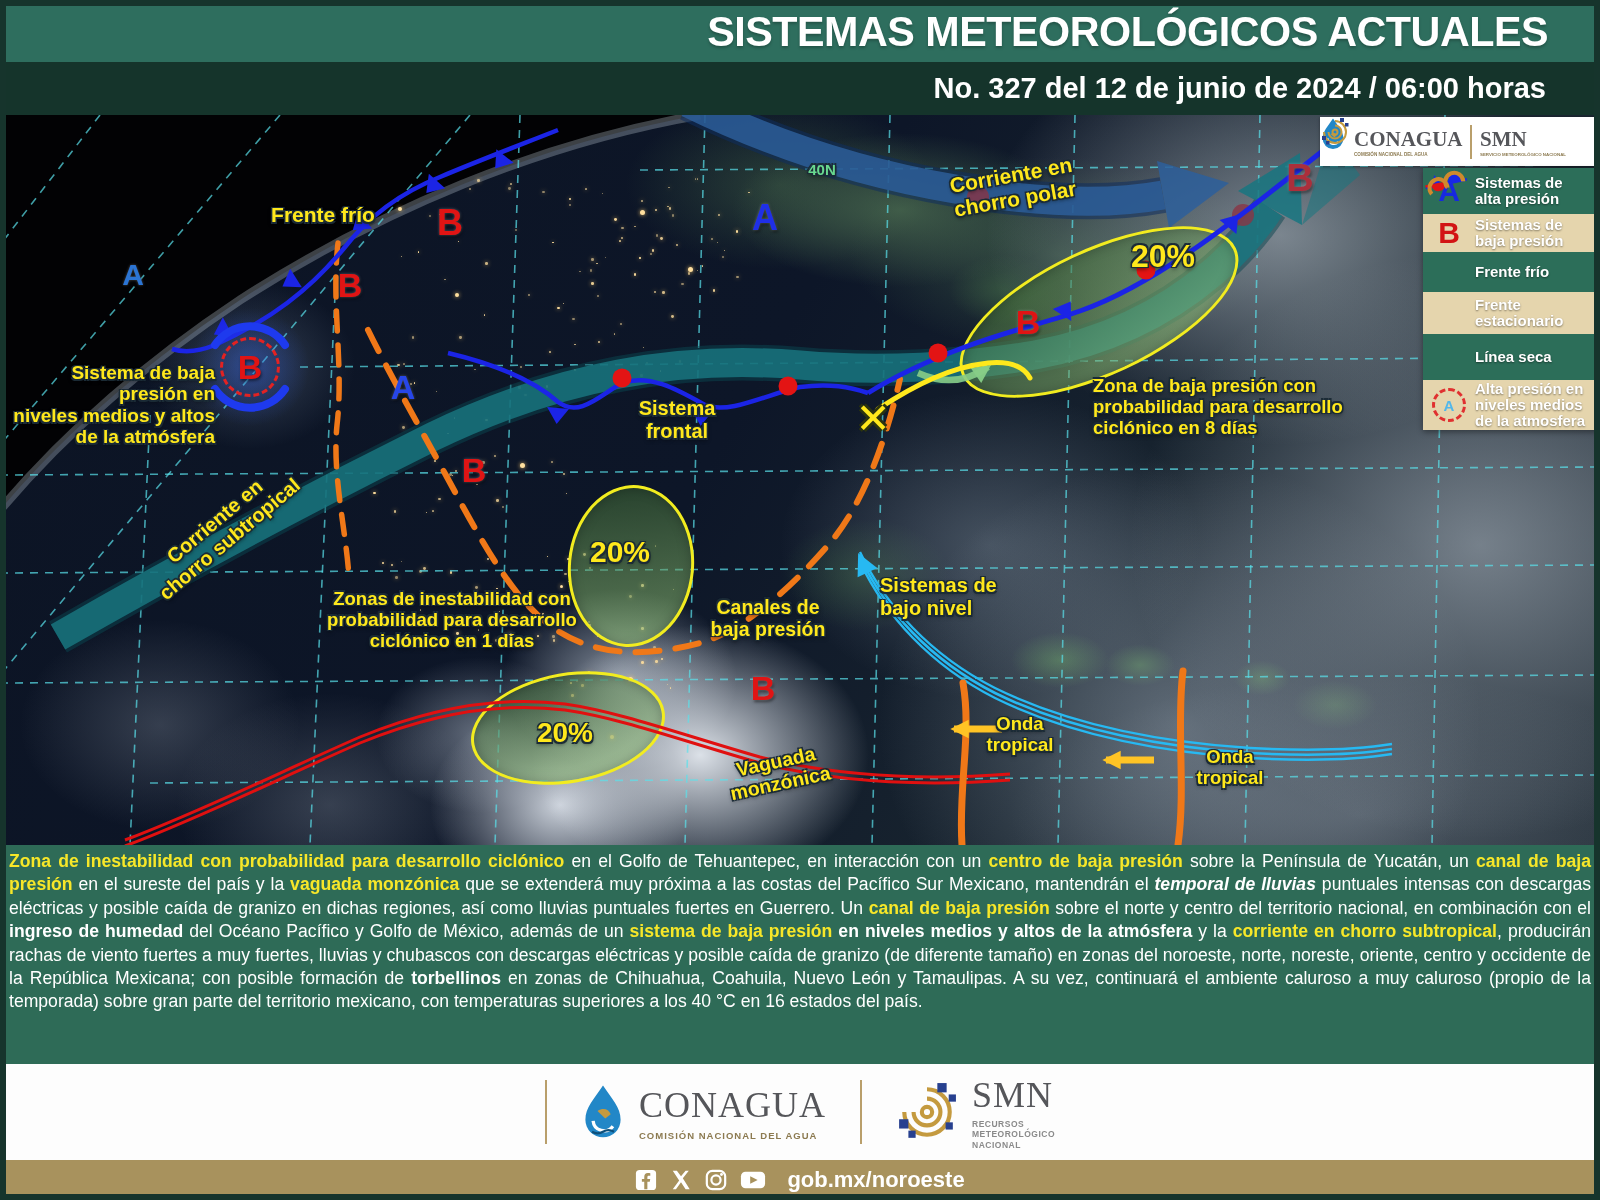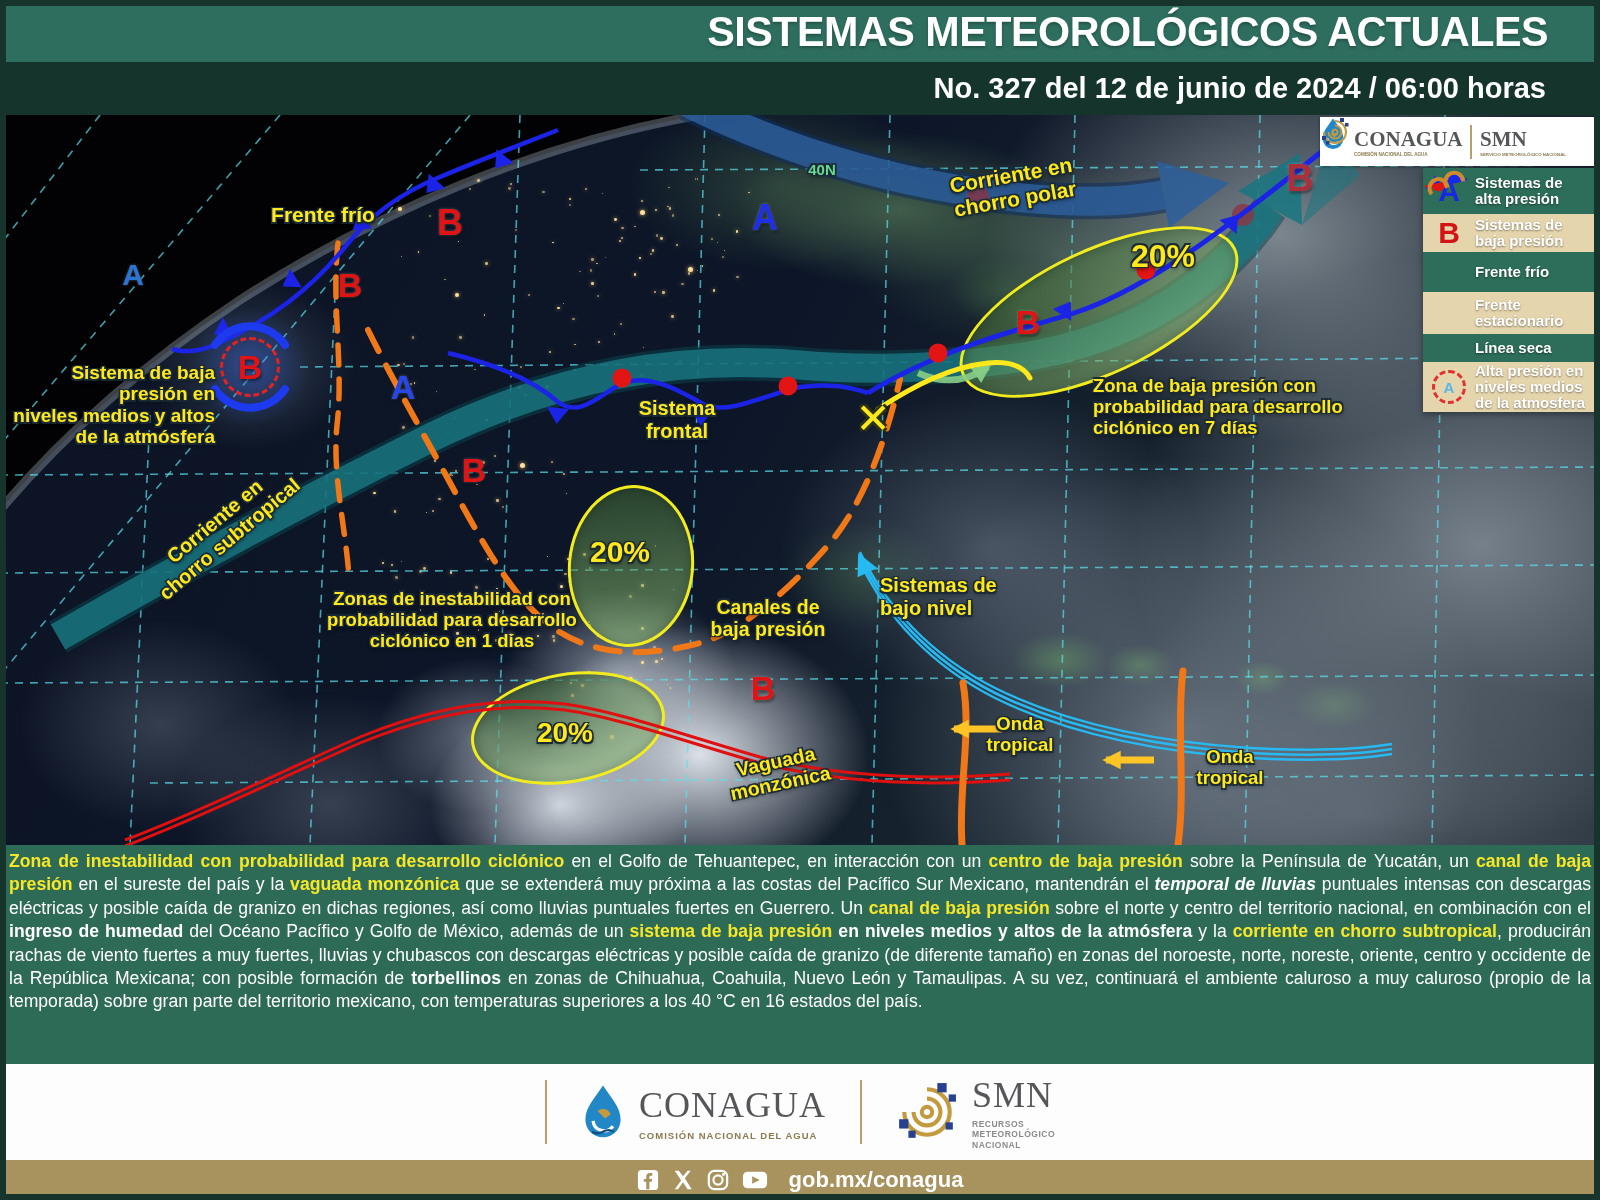--- a/index.html
+++ b/index.html
@@ -408,21 +408,21 @@
 frontal</div>
       <div class="maplabel" style="left: 452px; top: 505px; font-size: 18.5px; transform: translate(-50%, -50%); text-align: center;">Zonas de inestabilidad con
 probabilidad para desarrollo
 ciclónico en 1 días</div>
       <div class="maplabel" style="left: 768px; top: 503px; font-size: 19.5px; transform: translate(-50%, -50%); text-align: center;">Canales de
 baja presión</div>
       <div class="maplabel" style="left: 880px; top: 482px; font-size: 20px; transform: translate(0px, -50%); text-align: left;">Sistemas de
 bajo nivel</div>
       <div class="maplabel" style="left: 1093px; top: 292px; font-size: 18.5px; transform: translate(0px, -50%); text-align: left;">Zona de baja presión con
 probabilidad para desarrollo
-ciclónico en 7 días</div>
+ciclónico en 8 días</div>
       <div class="maplabel" style="left: 778px; top: 657px; font-size: 19.5px; transform: translate(-50%, -50%) rotate(-12deg); text-align: center;">Vaguada
 monzónica</div>
       <div class="maplabel" style="left: 1020px; top: 620px; font-size: 18.5px; transform: translate(-50%, -50%); text-align: center;">Onda
 tropical</div>
       <div class="maplabel" style="left: 1230px; top: 653px; font-size: 18.5px; transform: translate(-50%, -50%); text-align: center;">Onda
 tropical</div>
       <div class="maplabel" style="left: 620px; top: 437px; font-size: 30px; transform: translate(-50%, -50%); text-align: center;">20%</div>
       <div class="maplabel" style="left: 1163px; top: 141px; font-size: 32px; transform: translate(-50%, -50%); text-align: center;">20%</div>
       <div class="maplabel" style="left: 565px; top: 618px; font-size: 28px; transform: translate(-50%, -50%); text-align: center;">20%</div>
     </div>
@@ -487,21 +487,21 @@
             <path d="M2,15 L24,15" stroke="#e01414" stroke-width="2.5"></path>
             <path d="M24,15 L44,15" stroke="#1828e8" stroke-width="2.5"></path>
             <path d="M8,15 A7,7 0 0 0 22,15 Z" fill="#e01414"></path>
             <path d="M26,15 L40,15 L33,4 Z" fill="#1828e8"></path>
           </g>
         </svg>
       </div>
       <div class="legend-text">Frente
 estacionario</div>
     </div>
-    <div class="legend-row green" style="height:28px;">
+    <div class="legend-row green" style="height:46px;">
       <div class="legend-icon">
         <svg width="46" height="28">
           <path d="M6,20 A9,9 0 1 1 23,20 M23,20 A9,9 0 1 1 40,20" fill="none" stroke="#cf8a2d" stroke-width="4" transform="rotate(-22 23 16)"></path>
         </svg>
       </div>
       <div class="legend-text">Línea seca</div>
     </div>
     <div class="legend-row tan" style="height:50px;">
       <div class="legend-icon">
         <div class="hm-circle">
@@ -564,16 +564,16 @@
   </svg>
   <svg width="22" height="22" viewBox="0 0 24 24">
     <rect x="2" y="2" width="20" height="20" rx="6" fill="none" stroke="#fff" stroke-width="2.4"></rect>
     <circle cx="12" cy="12" r="5" fill="none" stroke="#fff" stroke-width="2.4"></circle>
     <circle cx="18" cy="6" r="1.6" fill="#fff"></circle>
   </svg>
   <svg width="26" height="22" viewBox="0 0 28 22">
     <rect x="1" y="2" width="26" height="18" rx="5" fill="#fff"></rect>
     <path d="M11,7 L19,11 L11,15 Z" fill="#a8925d"></path>
   </svg>
-  <span class="url">gob.mx/conagua</span>
+  <span class="url">gob.mx/noroeste</span>
 </div>
 
 <div id="frame"></div>
 
 </body></html>

